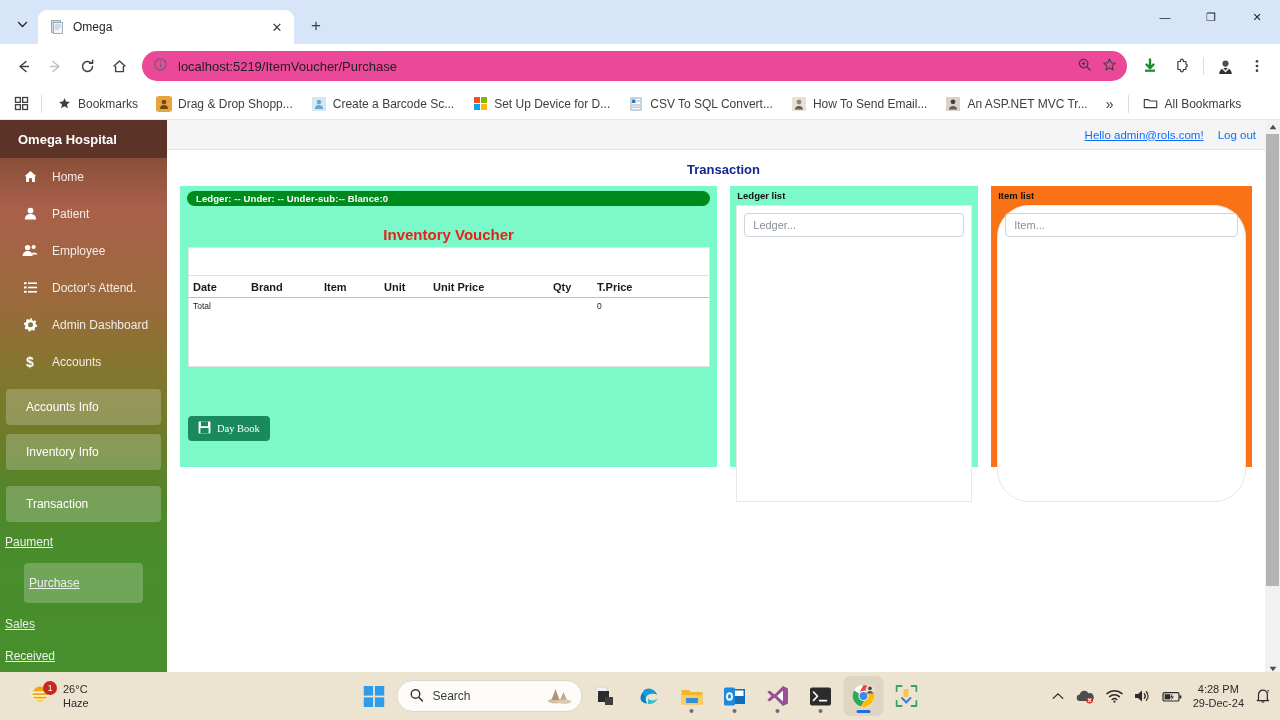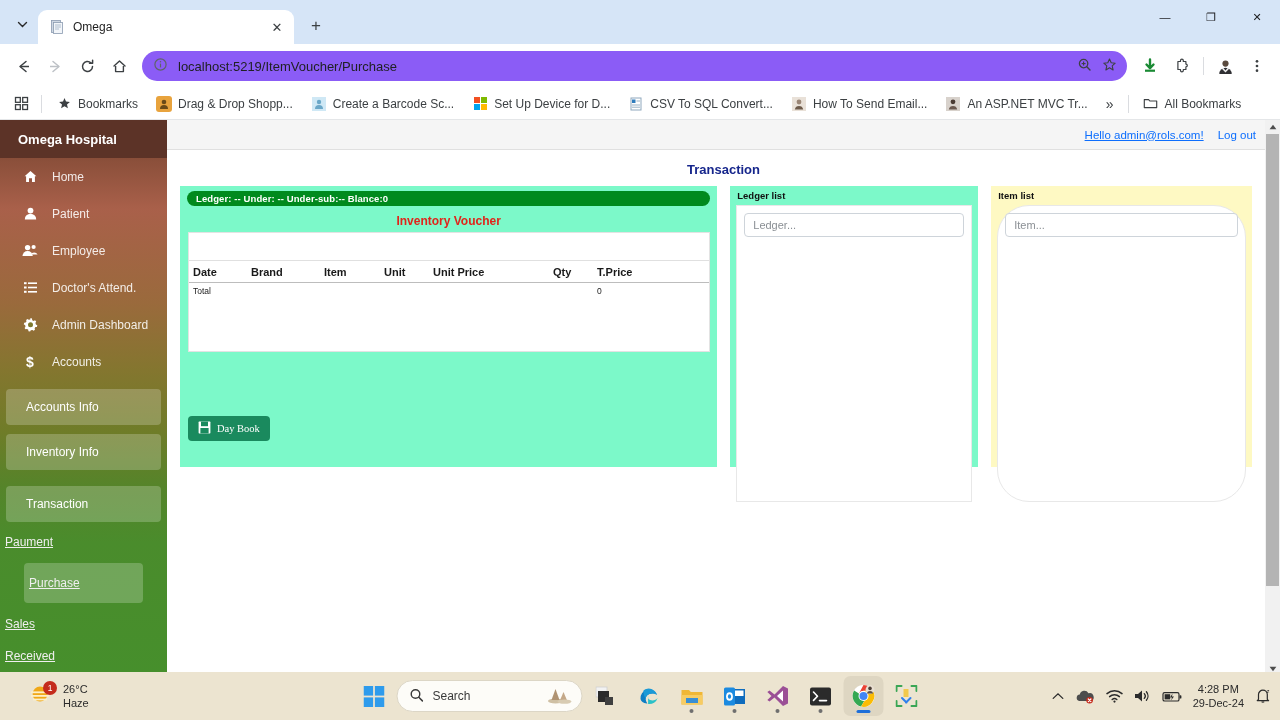--- a/index.html
+++ b/index.html
@@ -29,21 +29,21 @@
   .tab-title { font-size: 12px; color: #1f1f1f; flex: 1; white-space: nowrap; overflow: hidden; }
   .tab-close { width: 18px; height: 18px; display: flex; align-items: center; justify-content: center; color: #3c4043; font-size: 13px; border-radius: 50%; }
   .new-tab { width: 28px; height: 28px; margin: 0 0 4px 8px; display: flex; align-items: center; justify-content: center; color: #3c4043; font-size: 17px; border-radius: 50%; }
   .win-controls { position: absolute; right: 0; top: 0; height: 40px; display: flex; }
   .win-btn { width: 46px; height: 34px; display: flex; align-items: center; justify-content: center; font-size: 11px; color: #202124; }
 
   .toolbar { height: 44px; background: #fff; display: flex; align-items: center; padding: 0 8px; gap: 2px; }
   .tb-icon { width: 30px; height: 30px; display: flex; align-items: center; justify-content: center; color: #5f6368; border-radius: 50%; flex: 0 0 auto; }
   .tb-icon.disabled { color: #bdc1c6; }
   .omnibox {
-    flex: 1; height: 30px; background: #8b5cf6; border-radius: 15px;
+    flex: 1; height: 30px; background: #ec4899; border-radius: 15px;
     display: flex; align-items: center; padding: 0 10px 0 11px; margin: 0 6px; gap: 10px;
   }
   .omni-url { font-size: 13px; color: #202124; flex: 1; white-space: nowrap; overflow: hidden; }
   .omni-right { display: flex; align-items: center; gap: 10px; }
   .tb-divider { width: 1px; height: 18px; background: #dadce0; margin: 0 4px; }
 
   .bookmarks { height: 32px; background: #fff; display: flex; align-items: center; padding: 0 8px; gap: 2px; overflow: hidden; border-bottom: 1px solid #e4e6e8; }
   .bm {
     display: flex; align-items: center; gap: 6px; padding: 3px 8px;
     border-radius: 6px; font-size: 12px; color: #3c4043; white-space: nowrap; flex: 0 0 auto;
@@ -85,41 +85,41 @@
   .page-title { text-align: center; margin-top: 12px; font-size: 13px; font-weight: bold; color: #16268c; }
 
   .panels { position: absolute; left: 13px; top: 66px; right: 28px; height: 281px; display: flex; gap: 12px; }
 
   .panel-left { width: 546px; background: #7CF9C9; position: relative; }
   .voucher-head {
     margin: 5px 7px 0 7px; height: 15px; background: #008a1e;
     border-radius: 8px; display: flex; align-items: center; padding-left: 9px;
     font-size: 9.5px; font-weight: bold; color: #fff; letter-spacing: 0.1px;
   }
-  .voucher-sub { text-align: center; font-size: 12px; font-weight: bold; color: #e0241b; margin-top: 8px; }
+  .voucher-sub { text-align: center; font-size: 15px; font-weight: bold; color: #e0241b; margin-top: 20px; }
   .voucher-card {
     margin: 4px 7px 0 8px; height: 120px; background: #fff;
     border: 1px solid #e3e3e3; display: flex; flex-direction: column;
   }
   .vc-blank { height: 28px; border-bottom: 1px solid #e0e0e0; }
   .vtable { width: 100%; border-collapse: collapse; }
   .vtable th {
     font-size: 11px; font-weight: bold; color: #1a1a1a; text-align: left;
     padding: 5px 4px 4px 4px; border-bottom: 1px solid #bdbdbd;
   }
   .vtable td { font-size: 8.5px; color: #1a1a1a; padding: 3px 4px; }
   .daybook {
     position: absolute; left: 8px; top: 230px;
     background: #1a8a5e; color: #fff; border: none; border-radius: 4px;
     height: 25px; padding: 0 10px; font-size: 10.5px;
     display: flex; align-items: center; gap: 6px; font-family: "Liberation Serif", serif;
   }
 
   .panel-mid { width: 252px; background: #7CF9C9; margin-left: 1px; }
-  .panel-right { width: 265px; background: #fef9c3; margin-left: 1px; }
+  .panel-right { width: 265px; background: #f97316; margin-left: 1px; }
   .panel-label { font-size: 9.5px; font-weight: bold; color: #111; padding: 4px 0 0 7px; }
   .panel-body { margin: 4px 6px 6px 6px; height: 297px; background: #fff; border: 1px solid #e8e8e8; padding: 7px; }
   .panel-body.right { height: 297px; border-radius: 32px; }
   .search-input {
     width: 100%; height: 24px; border: 1px solid #ced4da; border-radius: 4px;
     padding: 0 8px; font-size: 11px; color: #212529; font-family: "Liberation Sans", sans-serif;
     background: #fff;
   }
   .search-input::placeholder { color: #8a8f94; }
 

